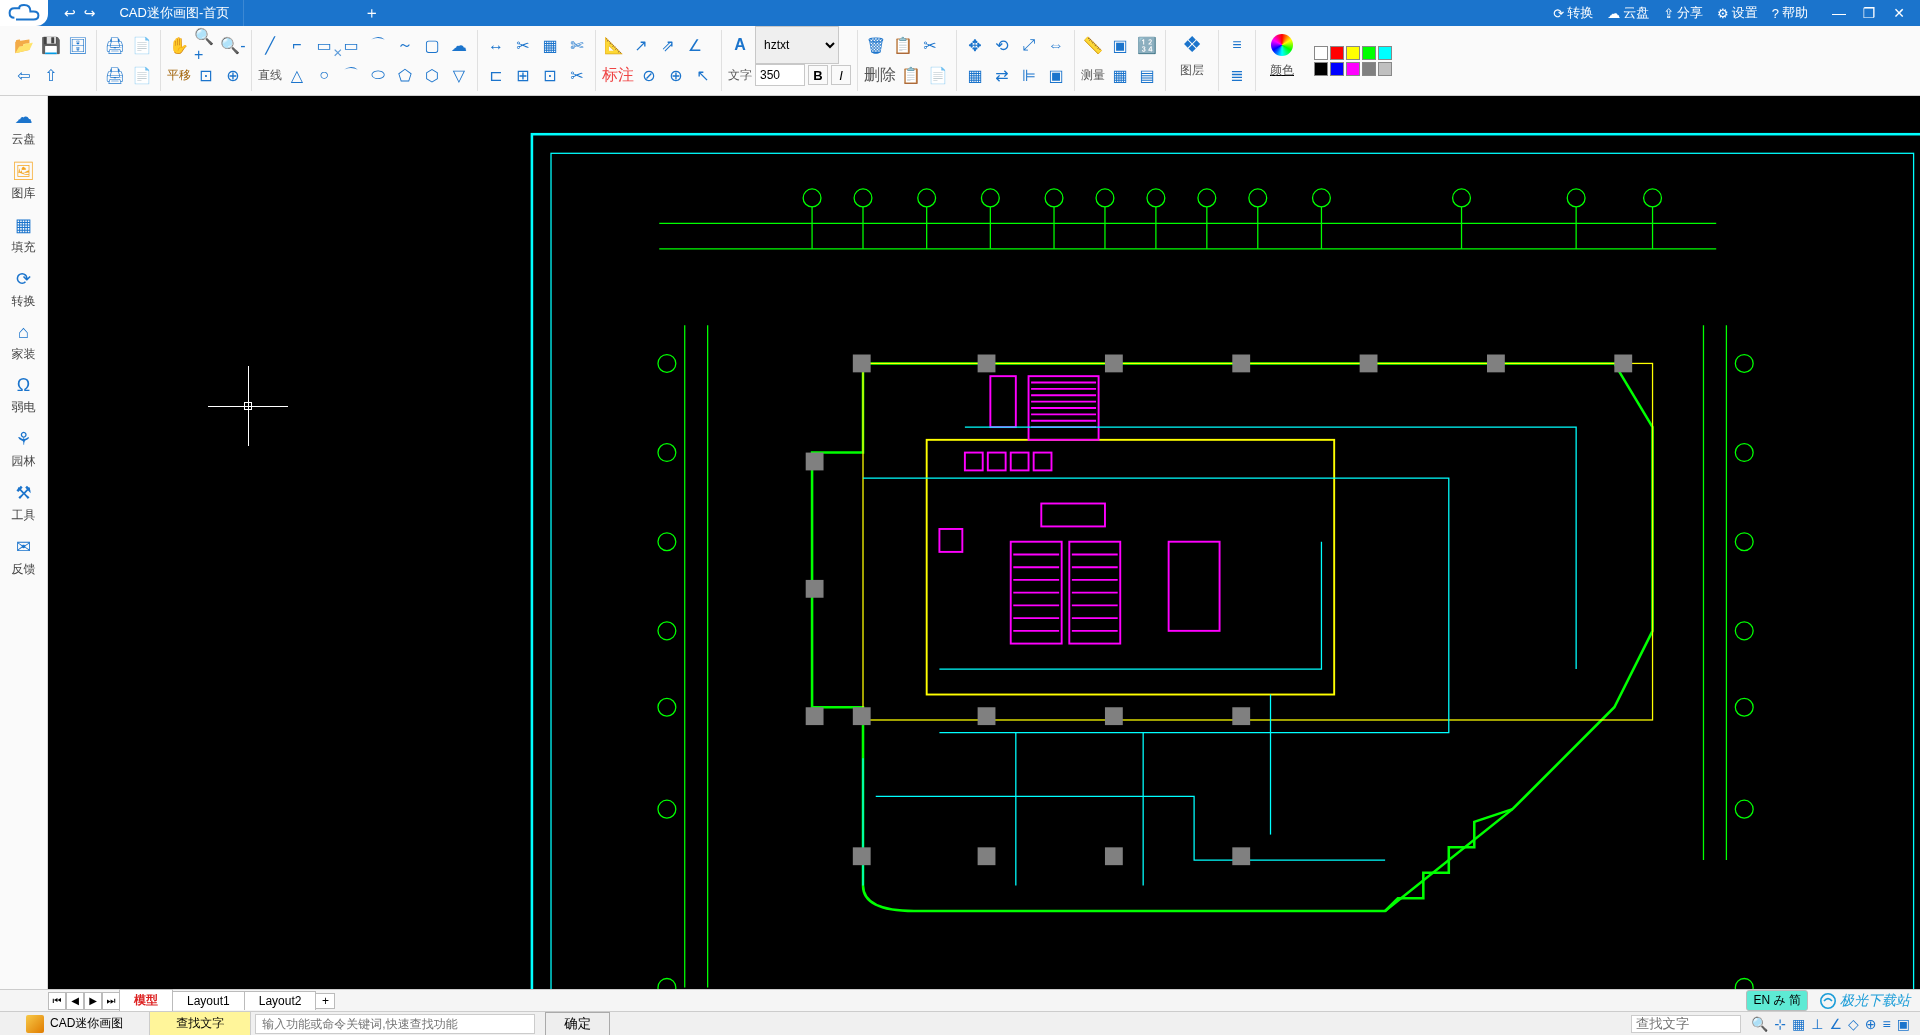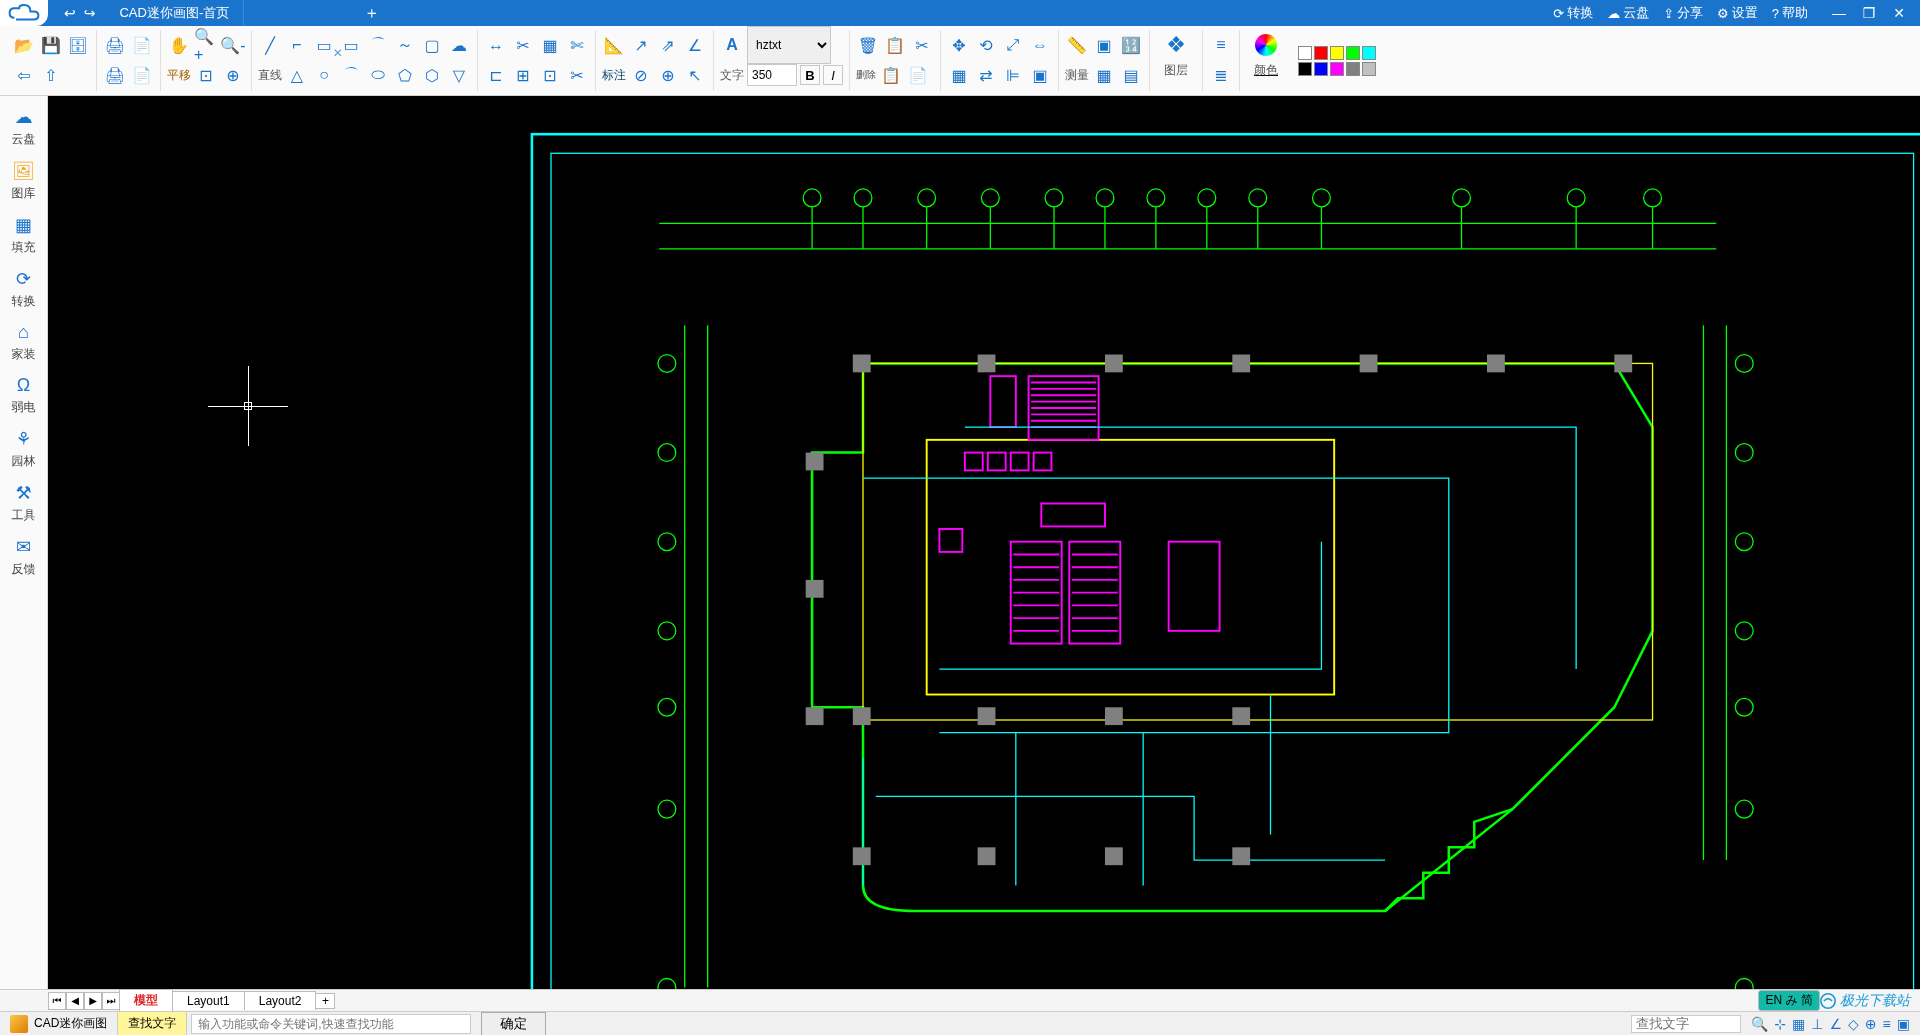--- a/index.html
+++ b/index.html
@@ -55,27 +55,27 @@
 .crosshair .box { position: absolute; width: 8px; height: 8px; border: 1px solid #fff; left: -4px; top: -4px; }
 
 
 .layout-row { height: 22px; background: #f5f5f5; border-top: 1px solid #ccc; display: flex; align-items: center; padding-left: 48px; gap: 0; font-size: 12px; }
 .ltab-nav { display: flex; }
 .ltab-nav span { width: 18px; height: 18px; border: 1px solid #bbb; display:flex; align-items:center; justify-content:center; cursor:pointer; background:#fff; font-size:10px; }
 .ltab { padding: 2px 14px; border: 1px solid #bbb; border-bottom: none; background: #fff; cursor: pointer; margin-left: -1px; }
 .ltab.active { color: #d22; border-bottom: 2px solid #d22; font-weight: bold; }
 .ltab-add { width: 20px; text-align: center; cursor: pointer; border: 1px solid #bbb; background:#fff; margin-left:-1px; }
 .layout-row .spacer { flex: 1; }
-.lang-badge { border: 1px solid #bbb; padding: 1px 6px; border-radius: 3px; background: #14b8a6; }
+.lang-badge { border: 1px solid #bbb; padding: 1px 6px; border-radius: 3px; background: #5eead4; margin-right: 12px; }
 .watermark { color: #1b9dd8; font-size: 14px; font-style: italic; margin-right: 10px; display:flex; align-items:center; gap:4px; }
 .watermark .wm-icon { width:16px; height:16px; }
 
 
 .statusbar { height: 24px; background: #f0f0f0; border-top: 1px solid #ccc; display: flex; align-items: center; font-size: 12px; }
-.statusbar .sec { padding: 0 10px; border-right: 1px solid #ccc; height: 100%; display: flex; align-items: center; }
+.statusbar .sec { padding: 0 26px; border-right: 1px solid #ccc; height: 100%; display: flex; align-items: center; }
 .statusbar .sec.app { background: #fff59a; }
 .statusbar input.cmd { flex: 0 0 280px; height: 20px; border: 1px solid #ccc; padding: 0 6px; font-size: 12px; margin: 0 4px; }
 .statusbar .btn-ok { padding: 2px 18px; border: 1px solid #aaa; background: #eee; cursor: pointer; margin-left: 6px; }
 .statusbar .spacer { flex: 1; }
 .statusbar input.find { width: 110px; height: 18px; border: 1px solid #ccc; padding: 0 4px; }
 .statusbar .sicons { display: flex; gap: 6px; padding: 0 10px; align-items: center; }
 .statusbar .sicons span { cursor: pointer; color: #1b74cc; font-size: 14px; }
 .sb-logo { width: 18px; height: 18px; background: linear-gradient(135deg,#f7c948,#e07b00); border-radius:2px; margin-right:6px; }
 </style>
 </head>
@@ -207,21 +207,21 @@
   </div>
 
   <div class="rg">
     <div class="row">
       <span class="ibtn">📐</span>
       <span class="ibtn">↗</span>
       <span class="ibtn">⇗</span>
       <span class="ibtn">∠</span>
     </div>
     <div class="row" style="justify-content:center">
-      <span class="lbl" style="font-size:12px;color:#0c4a6e">标注</span>
+      <span class="lbl" style="font-size:16px;color:#ef4444">标注</span>
       <span class="ibtn">⊘</span>
       <span class="ibtn">⊕</span>
       <span class="ibtn">↖</span>
     </div>
   </div>
 
   <div class="rg">
     <div class="row">
       <span class="ibtn" style="font-weight:bold">A</span>
       <select class="font-sel"><option>hztxt</option></select>
@@ -234,21 +234,21 @@
     </div>
   </div>
 
   <div class="rg">
     <div class="row">
       <span class="ibtn">🗑</span>
       <span class="ibtn">📋</span>
       <span class="ibtn">✂</span>
     </div>
     <div class="row">
-      <span class="lbl" style="font-size:10px;color:#555">删除</span>
+      <span class="lbl" style="font-size:16px;color:#555">删除</span>
       <span class="ibtn">📋</span>
       <span class="ibtn">📄</span>
     </div>
   </div>
 
   <div class="rg">
     <div class="row">
       <span class="ibtn">✥</span>
       <span class="ibtn">⟲</span>
       <span class="ibtn">⤢</span>

